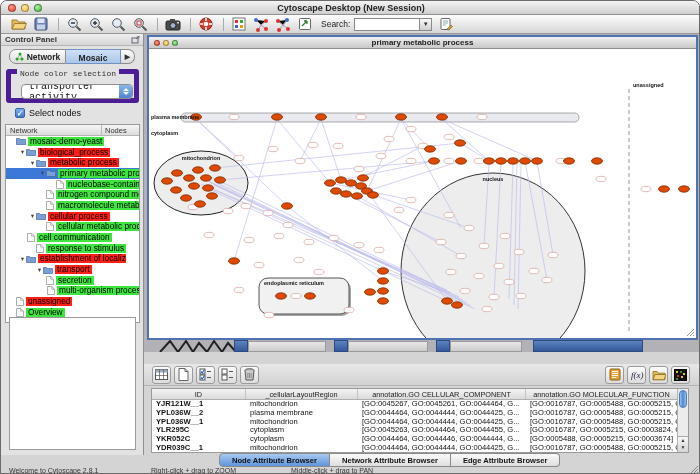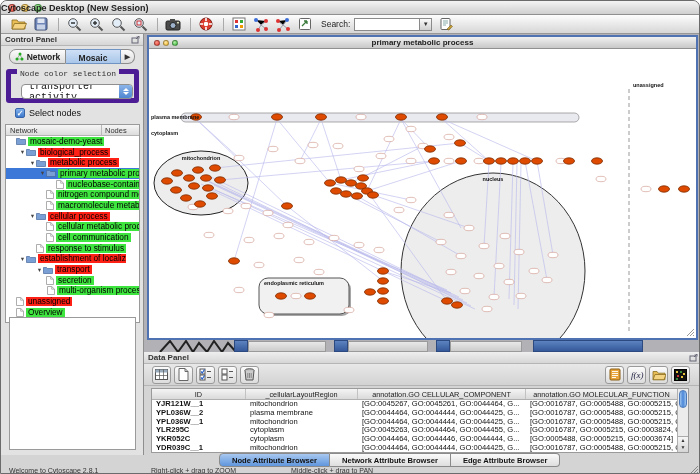--- a/index.html
+++ b/index.html
@@ -2,21 +2,21 @@
 <html><head>
 <meta charset="utf-8">
 <style>
   html,body{margin:0;padding:0;background:#fff;}
   *{box-sizing:border-box;}
   .app{position:relative;width:700px;height:474px;font-family:"Liberation Sans",sans-serif;
        background:#d4d4d4;border:1px solid #6b6b6b;border-radius:7px 7px 0 0;overflow:hidden;}
   
   .titlebar{position:absolute;left:0;top:0;width:700px;height:14px;
     background:linear-gradient(#f4f4f4,#cfcfcf);border-bottom:1px solid #8f8f8f;}
-  .title{position:absolute;left:0;right:0;top:2px;text-align:left;font-size:9px;font-weight:bold;color:#222;}
+  .title{position:absolute;left:0;right:0;top:2px;text-align:center;font-size:9px;font-weight:bold;color:#222;}
   .lights{position:absolute;left:7px;top:3px;display:flex;gap:5px;}
   .light{width:8px;height:8px;border-radius:50%;border:1px solid rgba(0,0,0,.35);}
   .light.red{background:radial-gradient(circle at 35% 30%,#ff9a8a,#e83b2f);}
   .light.yellow{background:radial-gradient(circle at 35% 30%,#ffe9a8,#f5b928);}
   .light.green{background:radial-gradient(circle at 35% 30%,#b8f0a8,#35bb3a);}
   
   .toolbar{position:absolute;left:0;top:14px;width:700px;height:19px;
     background:linear-gradient(#fdfdfd,#d6d6d6);border-bottom:1px solid #979797;
     display:flex;align-items:center;padding-left:8px;}
   .tbtn{width:20px;height:17px;display:flex;align-items:center;justify-content:center;flex:0 0 auto;margin-right:2px;}
@@ -340,21 +340,21 @@
           </div>
           <div class="trow" style="padding-left: 33px;">
             <span class="exp"></span>
             <svg class="nico" width="8" height="9" viewBox="0 0 8 9">
               <path d="M.5 .5h4.2L7.5 3.2V8.5H.5z" fill="#fff" stroke="#999" stroke-width=".8"></path>
               <path d="M4.7 .5v2.7h2.8" fill="none" stroke="#999" stroke-width=".7"></path>
             </svg>
             <span class="tlabel bg-green">cellular metabolic process</span>
             <span class="tcount">209(0)</span>
           </div>
-          <div class="trow" style="padding-left: 33px;">
+          <div class="trow" style="padding-left: 14px;">
             <span class="exp"></span>
             <svg class="nico" width="8" height="9" viewBox="0 0 8 9">
               <path d="M.5 .5h4.2L7.5 3.2V8.5H.5z" fill="#fff" stroke="#999" stroke-width=".8"></path>
               <path d="M4.7 .5v2.7h2.8" fill="none" stroke="#999" stroke-width=".7"></path>
             </svg>
             <span class="tlabel bg-green">cell communication</span>
             <span class="tcount">22(0)</span>
           </div>
           <div class="trow" style="padding-left: 23px;">
             <span class="exp"></span>
@@ -610,27 +610,20 @@
         <div class="frag-bar" style="left: 104px; width: 78px;"></div>
         <div class="frag-cap" style="left: 190px; width: 14px;"></div>
         <div class="frag-bar" style="left: 204px; width: 80px;"></div>
         <div class="frag-cap" style="left: 292px; width: 14px;"></div>
         <div class="frag-bar" style="left: 306px; width: 72px;"></div>
         <div class="frag-cap" style="left: 389px; width: 110px;"></div>
       </div>
   </div>
 
   <div class="dp">
-    <div class="panel-hd">
-      <span class="hd-label">Data Panel</span>
-      <svg class="float-ic" width="9" height="8" viewBox="0 0 9 8">
-          <rect x="1" y="2" width="6" height="5" fill="none" stroke="#667" stroke-width="1"></rect>
-          <path d="M5 3 8 0M8 0v2.5M8 0H5.5" stroke="#667" stroke-width="1" fill="none"></path>
-        </svg>
-    </div>
     <div class="dp-toolbar">
       <div class="dbtn">
         <svg width="13" height="11" viewBox="0 0 13 11">
             <rect x=".5" y=".5" width="12" height="10" fill="#fff" stroke="#555"></rect>
             <rect x=".5" y=".5" width="12" height="3" fill="#9ab"></rect>
             <path d="M.5 6.5h12M4.5.5v10M8.5.5v10" stroke="#555" stroke-width=".7"></path>
           </svg>
       </div>
       <div class="dbtn">
         <svg width="11" height="13" viewBox="0 0 11 13">

